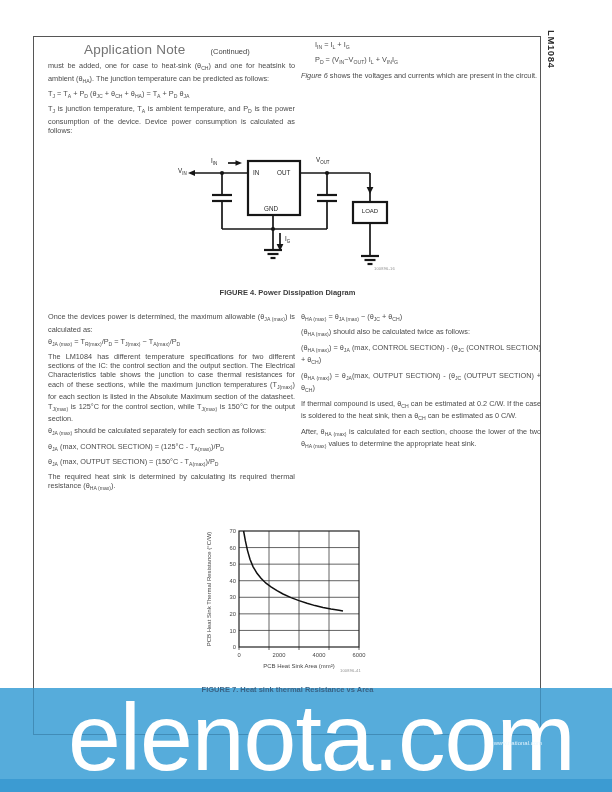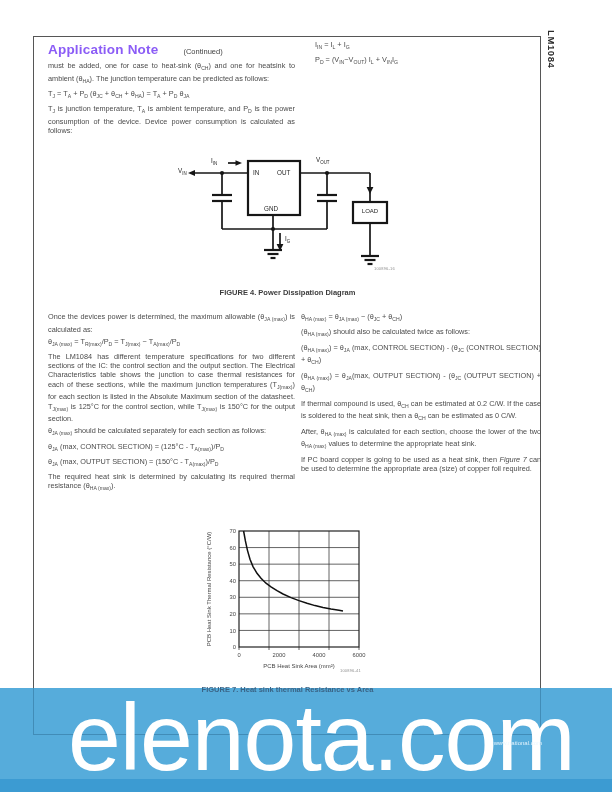--- a/index.html
+++ b/index.html
@@ -3,21 +3,21 @@
 <meta charset="utf-8">
 <style>
   html,body{margin:0;padding:0;}
   body{
     width:612px;height:792px;position:relative;overflow:hidden;background:#ffffff;
     font-family:"Liberation Sans","DejaVu Sans",sans-serif;color:#4a4a4a;
   }
   .frame{position:absolute;left:33px;top:36px;width:506px;height:696px;border:1.5px solid #565656;background:#fff;}
   .side-label{position:absolute;left:546px;top:30px;writing-mode:vertical-rl;font-weight:bold;font-size:9.5px;letter-spacing:0.6px;color:#2b2b2b;}
   .hdr{position:absolute;left:48px;top:40px;white-space:nowrap;}
-  .hdr-title{font-size:13.5px;font-weight:bold;color:#8b5cf6;letter-spacing:0.2px;}
+  .hdr-title{font-size:13.5px;font-weight:normal;color:#737373;letter-spacing:0.2px;margin-left:36px;}
   .hdr-cont{font-size:7.5px;color:#424242;margin-left:7px;padding-left:18px;}
   .col{position:absolute;font-size:7.3px;line-height:9.3px;text-align:justify;color:#4b4b4b;}
   #col-left-top{left:48px;top:61px;width:247px;}
   #col-right-top{left:301px;top:40px;width:240px;}
   #col-left-mid{left:48px;top:312px;width:247px;}
   #col-right-mid{left:301px;top:312px;width:240px;}
   .col p{margin:0 0 2.5px 0;}
   .eq{margin:1.5px 0 3.5px 0;}
   .eq.indent{margin-left:14px;}
   sub{font-size:70%;}
@@ -68,20 +68,21 @@
 
 <div class="col" id="col-left-top">
   <p>must be added, one for case to heat-sink (θ<sub>CH</sub>) and one for heatsink to ambient (θ<sub>HA</sub>). The junction temperature can be predicted as follows:</p>
   <p class="eq">T<sub>J</sub> = T<sub>A</sub> + P<sub>D</sub> (θ<sub>JC</sub> + θ<sub>CH</sub> + θ<sub>HA</sub>) = T<sub>A</sub> + P<sub>D</sub> θ<sub>JA</sub></p>
   <p>T<sub>J</sub> is junction temperature, T<sub>A</sub> is ambient temperature, and P<sub>D</sub> is the power consumption of the device. Device power consumption is calculated as follows:</p>
 </div>
 
 <div class="col" id="col-right-top">
   <p class="eq indent">I<sub>IN</sub> = I<sub>L</sub> + I<sub>G</sub></p>
   <p class="eq indent">P<sub>D</sub> = (V<sub>IN</sub>−V<sub>OUT</sub>) I<sub>L</sub> + V<sub>IN</sub>I<sub>G</sub></p>
+  <p><i>Figure 6</i> shows the voltages and currents which are present in the circuit.</p>
 </div>
 
 <div class="fig6">
   <svg width="252" height="132" viewBox="0 0 252 132">
 
     <polygon class="ah" points="10,24 17,21 17,27"></polygon>
     <line class="wire" x1="15" y1="24" x2="70" y2="24"></line>
 
     <rect class="cbox" x="70" y="12" width="52" height="54"></rect>
 
@@ -145,21 +146,20 @@
   <p>The required heat sink is determined by calculating its required thermal resistance (θ<sub>HA (max)</sub>).</p>
 </div>
 
 <div class="col" id="col-right-mid">
   <p class="eq">θ<sub>HA (max)</sub> = θ<sub>JA (max)</sub> − (θ<sub>JC</sub> + θ<sub>CH</sub>)</p>
   <p>(θ<sub>HA (max)</sub>) should also be calculated twice as follows:</p>
   <p class="eq">(θ<sub>HA (max)</sub>) = θ<sub>JA</sub> (max, CONTROL SECTION) - (θ<sub>JC</sub> (CONTROL SECTION) + θ<sub>CH</sub>)</p>
   <p class="eq">(θ<sub>HA (max)</sub>) = θ<sub>JA</sub>(max, OUTPUT SECTION) - (θ<sub>JC</sub> (OUTPUT SECTION) + θ<sub>CH</sub>)</p>
   <p>If thermal compound is used, θ<sub>CH</sub> can be estimated at 0.2 C/W. If the case is soldered to the heat sink, then a θ<sub>CH</sub> can be estimated as 0 C/W.</p>
   <p>After, θ<sub>HA (max)</sub> is calculated for each section, choose the lower of the two θ<sub>HA (max)</sub> values to determine the appropriate heat sink.</p>
-  <p>If PC board copper is going to be used as a heat sink, then <i>Figure 7</i> can be used to determine the appropriate area (size) of copper foil required.</p>
 </div>
 
 <div class="chart">
   <svg id="fig7-svg" width="200" height="160" viewBox="0 0 200 160">
       <line x1="37" x2="157" y1="110.42857142857143" y2="110.42857142857143" class="grid"></line>
       <line x1="37" x2="157" y1="93.85714285714286" y2="93.85714285714286" class="grid"></line>
       <line x1="37" x2="157" y1="77.28571428571429" y2="77.28571428571429" class="grid"></line>
       <line x1="37" x2="157" y1="60.71428571428572" y2="60.71428571428572" class="grid"></line>
       <line x1="37" x2="157" y1="44.14285714285714" y2="44.14285714285714" class="grid"></line>
       <line x1="37" x2="157" y1="27.571428571428584" y2="27.571428571428584" class="grid"></line>

